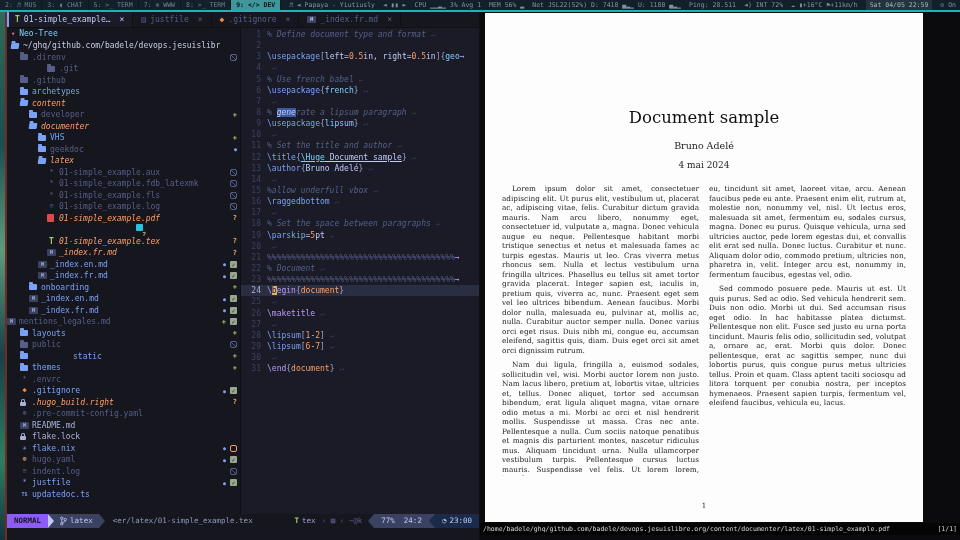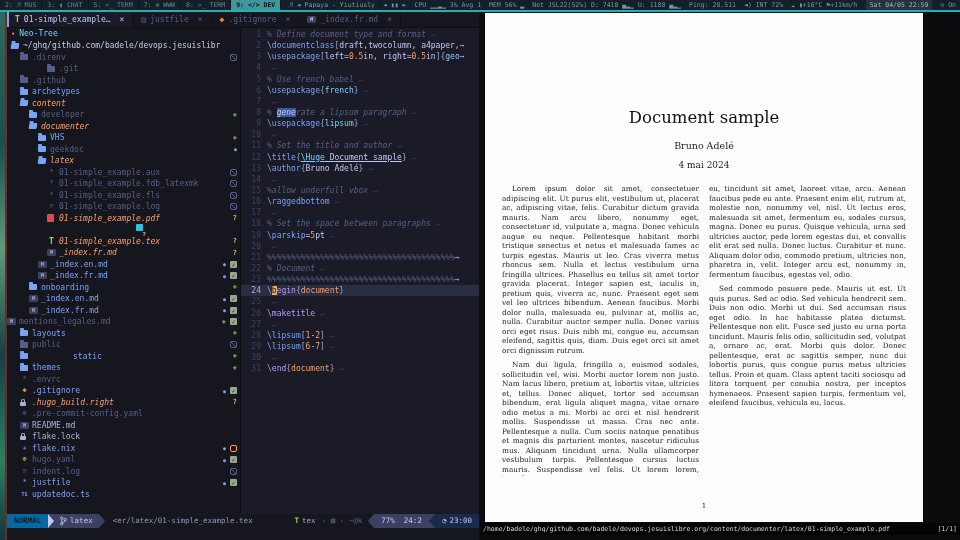--- a/index.html
+++ b/index.html
@@ -95,21 +95,21 @@
   .cyu{color:#7dcfff;text-decoration:underline;}
   .tu{color:#c0caf5;text-decoration:underline;}
   .hl{background:#3d59a1;color:#c0caf5;font-style:italic;}
   .cur{background:#e0af68;color:#1a1b26;}
   .wrapa{color:#bb9af7;}
   .eol{color:#33374f;}
 
   
   #lualine{height:14px;display:flex;align-items:stretch;background:#16161e;font-size:7.5px;line-height:14px;white-space:nowrap;}
   .pl{width:0;height:0;border-top:7px solid transparent;border-bottom:7px solid transparent;}
-  .ll-mode{background:#0369a1;color:#16161e;font-weight:bold;padding:0 7px;}
+  .ll-mode{background:#8b5cf6;color:#16161e;font-weight:bold;padding:0 7px;}
   .pl-a{border-left:6px solid #c0caf5;background:#3b4261;}
   .ll-b{background:#3b4261;color:#c0caf5;padding:0 6px;display:flex;gap:3px;align-items:center;}
   .pl-b{border-left:6px solid #3b4261;background:#16161e;}
   .ll-path{padding:0 8px;color:#8f9bbf;overflow:hidden;}
   .ll-spacer{flex:1;}
   .ll-ft{color:#9aa5ce;display:flex;gap:3px;align-items:center;}
   .ll-ft .texch{color:#9ece6a;font-weight:bold;}
   .ll-aux{color:#565f89;padding:0 6px;}
   .pl-y{border-right:6px solid #3b4261;background:#16161e;}
   .ll-y{background:#3b4261;color:#c0caf5;padding:0 7px;}
@@ -430,21 +430,21 @@
               <div class="trow" style="padding-left: 13px;">
                 <span class="ic ic-ts" style="color: rgb(122, 162, 247);">TS</span>
                 <span class="tlabel lc-blue">updatedoc.ts</span>
                 <span class="bspacer"></span>
               </div>
             </div>
         </div>
         <div id="editor">
           <div id="buffer">
               <div class="line"><span class="lnum">1</span><span class="code"><span class="c">% Define document type and format</span><span class="eol"> ↵</span></span></div>
-              <div class="line"><span class="lnum">2</span><span class="code"><span class="cmd">\documentclass</span><span class="p">[</span><span class="t">draft,twocolumn, a4paper,</span><span class="wrapa">→</span></span></div>
+              <div class="line"><span class="lnum">2</span></div>
               <div class="line"><span class="lnum">3</span><span class="code"><span class="cmd">\usepackage</span><span class="p">[</span><span class="t">left=</span><span class="n">0.5</span><span class="t">in, right=</span><span class="n">0.5</span><span class="t">in</span><span class="p">]{</span><span class="str">geo</span><span class="wrapa">→</span></span></div>
               <div class="line"><span class="lnum">4</span><span class="code"><span class="eol"> ↵</span></span></div>
               <div class="line"><span class="lnum">5</span><span class="code"><span class="c">% Use french babel</span><span class="eol"> ↵</span></span></div>
               <div class="line"><span class="lnum">6</span><span class="code"><span class="cmd">\usepackage</span><span class="p">{</span><span class="str">french</span><span class="p">}</span><span class="eol"> ↵</span></span></div>
               <div class="line"><span class="lnum">7</span><span class="code"><span class="eol"> ↵</span></span></div>
               <div class="line"><span class="lnum">8</span><span class="code"><span class="c">% </span><span class="hl">gene</span><span class="c">rate a lipsum paragraph</span><span class="eol"> ↵</span></span></div>
               <div class="line"><span class="lnum">9</span><span class="code"><span class="cmd">\usepackage</span><span class="p">{</span><span class="str">lipsum</span><span class="p">}</span><span class="eol"> ↵</span></span></div>
               <div class="line"><span class="lnum">10</span><span class="code"><span class="eol"> ↵</span></span></div>
               <div class="line"><span class="lnum">11</span><span class="code"><span class="c">% Set the title and author</span><span class="eol"> ↵</span></span></div>
               <div class="line"><span class="lnum">12</span><span class="code"><span class="cmd">\title</span><span class="p">{</span><span class="cyu">\Huge</span><span class="tu"> Document sample</span><span class="p">}</span><span class="eol"> ↵</span></span></div>

